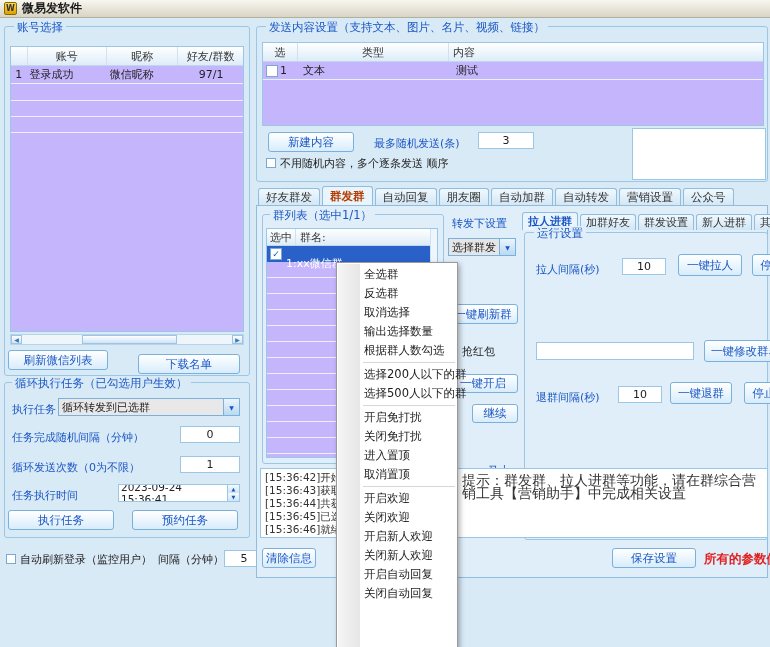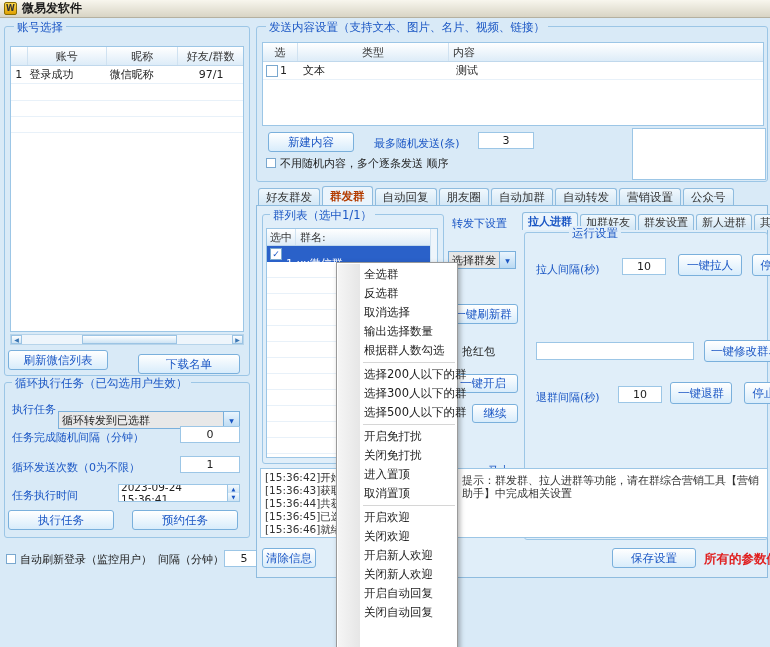--- a/index.html
+++ b/index.html
@@ -4,29 +4,29 @@
 <style>
   html,body{margin:0;padding:0;}
   body{font-family:"DejaVu Sans",sans-serif;}
   .win{position:relative;width:770px;height:647px;background:#d9eaf7;overflow:hidden;font-size:12px;color:#222;}
   .abs{position:absolute;box-sizing:border-box;}
   .titlebar{left:0;top:0;width:770px;height:18px;background:linear-gradient(#f8f6ee,#d8d4c4);border-bottom:1px solid #b4b0a0;display:flex;align-items:center;gap:5px;padding-left:4px;}
   .appicon{width:11px;height:11px;background:linear-gradient(#ffd94d,#dfa000);border:1px solid #8a6d00;border-radius:2px;font-size:8px;font-weight:bold;color:#333;text-align:center;line-height:11px;}
   .title-txt{font-size:12px;font-weight:bold;color:#1a1a1a;}
   .gbox{border:1px solid #9cc6e6;border-radius:3px;}
   .glabel{background:#d9eaf7;padding:0 3px;color:#1a56c4;font-size:11.5px;white-space:nowrap;}
-  .tbl{background:#ffffff;border:1px solid #9cc6e6;overflow:hidden;}
+  .tbl{background:#c4b5fd;border:1px solid #9cc6e6;overflow:hidden;}
   .thead{display:flex;background:linear-gradient(#ffffff,#ddecf8);border-bottom:1px solid #c0d8ec;height:18px;}
   .th{border-right:1px solid #d0e2f1;font-size:11px;color:#333;display:flex;align-items:center;justify-content:center;overflow:hidden;white-space:nowrap;}
   .cell{font-size:11px;display:flex;align-items:center;overflow:hidden;white-space:nowrap;padding-left:3px;}
   .rowline{height:1px;background:#e8f1f9;}
   .btn{display:flex;align-items:center;justify-content:center;background:linear-gradient(#ffffff,#d8ecfb);border:1px solid #7ab0dc;border-radius:3px;color:#1a56c4;font-size:11.5px;cursor:pointer;overflow:hidden;white-space:nowrap;}
   .input{background:#fff;border:1px solid #9cc6e6;font-size:11px;display:flex;align-items:center;justify-content:center;overflow:hidden;}
   .input.left{justify-content:flex-start;padding-left:3px;}
-  .dd{background:#fff;border:1px solid #7ab0dc;display:flex;align-items:center;font-size:11px;overflow:hidden;margin-top:13px;}
+  .dd{background:#fff;border:1px solid #7ab0dc;display:flex;align-items:center;font-size:11px;overflow:hidden;}
   .dd .txt{flex:1;padding-left:3px;white-space:nowrap;overflow:hidden;}
   .dd .arrow{width:15px;align-self:stretch;background:linear-gradient(#eaf5fe,#b9d9f2);border-left:1px solid #7ab0dc;display:flex;align-items:center;justify-content:center;color:#1a56c4;font-size:6px;}
   .cb{width:10px;height:10px;background:#fff;border:1px solid #7aa8cf;font-size:9px;line-height:10px;text-align:center;color:#1a56c4;}
   .lbl{font-size:11px;color:#222;white-space:nowrap;}
   .blbl{font-size:11px;color:#1a56c4;white-space:nowrap;}
   .tabstrip{display:flex;align-items:flex-end;}
   .tab{padding:0 7px;height:17px;line-height:17px;border:1px solid #8fbcdf;border-bottom:none;border-radius:3px 3px 0 0;background:linear-gradient(#f0f8fd,#d2e6f5);margin-right:2px;font-size:11.5px;color:#333;white-space:nowrap;}
   .tab.sel{height:19px;line-height:19px;background:#eaf4fc;font-weight:bold;color:#b33c00;}
   .tab2{padding:0 5px;height:15px;line-height:15px;border:1px solid #8fbcdf;border-bottom:none;border-radius:3px 3px 0 0;background:linear-gradient(#f0f8fd,#d2e6f5);margin-right:2px;font-size:11px;color:#333;white-space:nowrap;}
   .tab2.sel{height:17px;line-height:17px;background:#eaf4fc;font-weight:bold;color:#1a56c4;}
@@ -196,21 +196,21 @@
 
   <div class="abs tabstrip" style="left:522px;top:212px;height:18px;">
     <div class="tab2 sel">拉人进群</div>
     <div class="tab2">加群好友</div>
     <div class="tab2">群发设置</div>
     <div class="tab2">新人进群</div>
     <div class="tab2">其它</div>
   </div>
 
   <div class="abs gbox" style="left:524px;top:232px;width:244px;height:308px;"></div>
-  <div class="abs glabel" style="left:534px;top:226px;background:#e0eef9;margin-left:35px;">运行设置</div>
+  <div class="abs glabel" style="left:534px;top:226px;background:#e0eef9;">运行设置</div>
 
   <div class="abs blbl" style="left:536px;top:262px;">拉人间隔(秒)</div>
   <div class="abs input" style="left:622px;top:258px;width:44px;height:17px;">10</div>
   <div class="abs btn" style="left:678px;top:254px;width:64px;height:22px;">一键拉人</div>
   <div class="abs btn" style="left:752px;top:254px;width:40px;height:22px;">停止</div>
 
   <div class="abs input left" style="left:536px;top:342px;width:158px;height:18px;"></div>
   <div class="abs btn" style="left:704px;top:340px;width:90px;height:22px;justify-content:flex-start;padding-left:6px;">一键修改群名</div>
 
   <div class="abs blbl" style="left:536px;top:390px;">退群间隔(秒)</div>
@@ -218,36 +218,35 @@
   <div class="abs btn" style="left:670px;top:382px;width:62px;height:22px;">一键退群</div>
   <div class="abs btn" style="left:744px;top:382px;width:40px;height:22px;">停止</div>
 
   <div class="abs log" style="left:260px;top:468px;width:508px;height:70px;padding:2px 0 0 4px;">
     <div>[15:36:42]开始获取群列表</div>
     <div>[15:36:43]获取群列表完成</div>
     <div>[15:36:44]共获取到1个群</div>
     <div>[15:36:45]已选中1个群</div>
     <div>[15:36:46]就绪</div>
   </div>
-  <div class="abs" style="left:462px;top:474px;width:300px;font-size:11px;color:#333;line-height:13px;">提示：群发群、拉人进群等功能，请在群综合营销工具【营销助手】中完成相关设置</div>
+  <div class="abs" style="left:462px;top:474px;width:300px;font-size:14px;color:#333;line-height:13px;">提示：群发群、拉人进群等功能，请在群综合营销工具【营销助手】中完成相关设置</div>
 
   <div class="abs btn" style="left:262px;top:548px;width:54px;height:20px;">清除信息</div>
   <div class="abs btn" style="left:612px;top:548px;width:84px;height:20px;">保存设置</div>
   <div class="abs warn" style="left:704px;top:551px;">所有的参数修改需保存生效</div>
 
   <div class="abs menu" style="left:336px;top:262px;width:122px;height:390px;">
     <div class="gutter"></div>
     <div class="mi">全选群</div>
     <div class="mi">反选群</div>
     <div class="mi">取消选择</div>
     <div class="mi">输出选择数量</div>
     <div class="mi">根据群人数勾选</div>
     <div class="msep"></div>
     <div class="mi">选择200人以下的群</div>
-    <div class="mi">选择300人以下的群</div>
     <div class="mi">选择500人以下的群</div>
     <div class="msep"></div>
     <div class="mi">开启免打扰</div>
     <div class="mi">关闭免打扰</div>
     <div class="mi">进入置顶</div>
     <div class="mi">取消置顶</div>
     <div class="msep"></div>
     <div class="mi">开启欢迎</div>
     <div class="mi">关闭欢迎</div>
     <div class="mi">开启新人欢迎</div>

